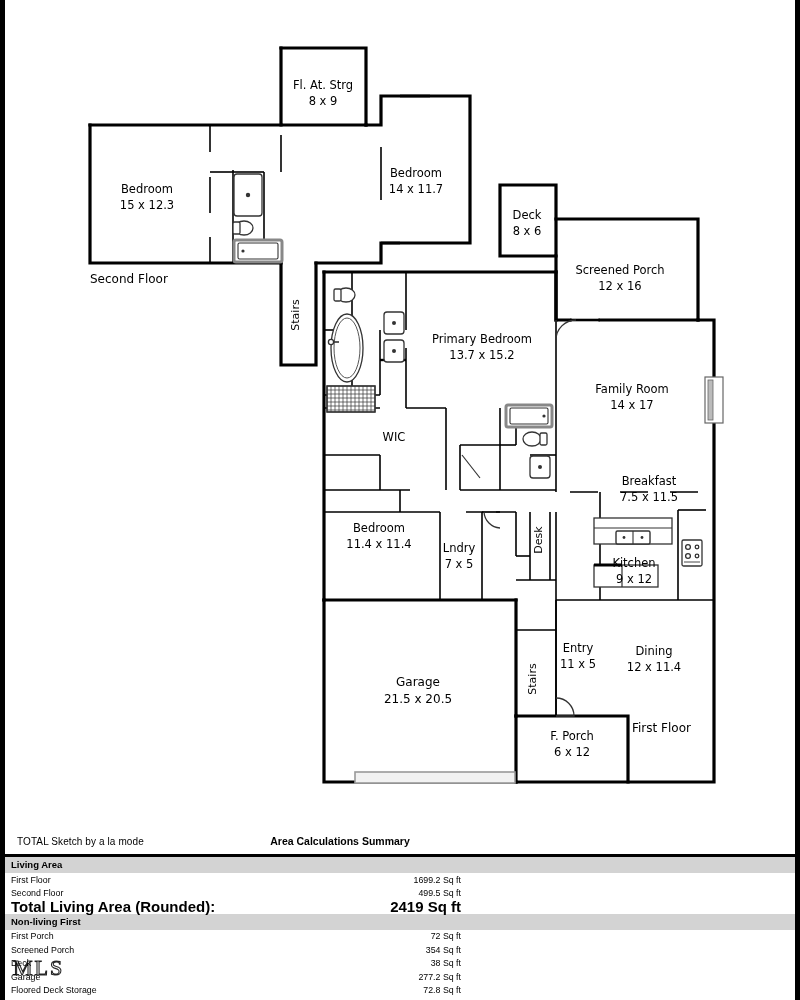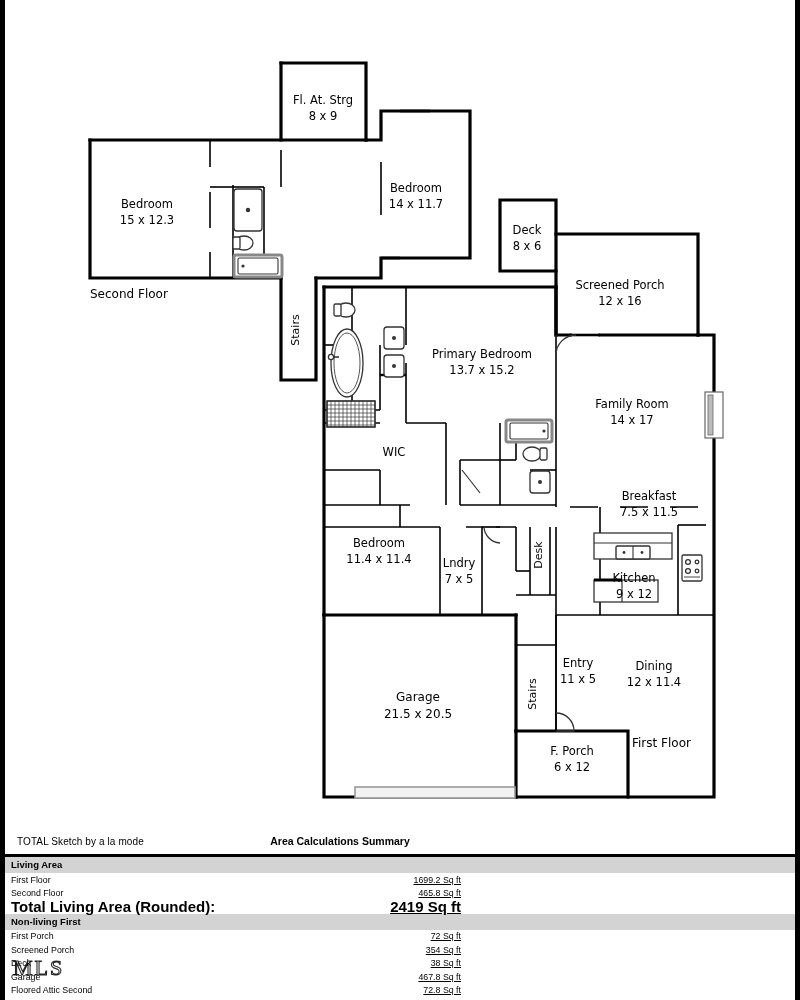--- a/index.html
+++ b/index.html
@@ -9,21 +9,21 @@
     color:#000;
   }
   #page{position:absolute;left:0;top:0;width:800px;height:1000px;}
 
   
   .rail{position:absolute;top:0;width:5px;height:1000px;background:#000;}
   .rail.left{left:0;}
   .rail.right{right:0;}
 
   
-  #plan{position:absolute;left:0;top:0;width:710px;height:830px;margin-top:15px;}
+  #plan{position:absolute;left:0;top:0;width:710px;height:830px;}
   svg{display:block;}
 
   .room-label{
     font-family:"DejaVu Sans", sans-serif;
     font-size:11.5px;
     fill:#000;
     text-anchor:middle;
     dominant-baseline:middle;
   }
   .room-label.big{font-size:12px;}
@@ -60,21 +60,21 @@
   }
   .sec-row{
     background:#d3d3d3;font-weight:bold;font-size:9.5px;
     padding:2px 16px 2px 6px;line-height:12px;
   }
   .item-row{
     display:flex;font-size:8.8px;line-height:12.5px;
     padding:0.5px 0 0.5px 6px;
   }
   .item-row .nm{width:320px;}
-  .item-row .vl{width:130px;text-align:right;text-decoration:underline;}
+  .item-row .vl{width:130px;text-align:right;}
   .item-row.total{font-weight:bold;font-size:15px;}
   .filler{height:26px;}
 
   
   .watermark{
     position:absolute;left:8px;top:96px;
     font-family:"Liberation Serif", serif;
     font-size:22px;color:#000;opacity:.85;
     letter-spacing:2px;pointer-events:none;
     line-height:30px;
@@ -367,21 +367,21 @@
     <div class="sum-body">
 
       <div class="sec-row">Living Area</div>
 
       <div class="item-row">
         <span class="nm">First Floor</span>
         <span class="vl">1699.2 Sq ft</span>
       </div>
       <div class="item-row">
         <span class="nm">Second Floor</span>
-        <span class="vl">465.8 Sq ft</span>
+        <span class="vl">499.5 Sq ft</span>
       </div>
       <div class="item-row total">
         <span class="nm">Total Living Area (Rounded):</span>
         <span class="vl">2419 Sq ft</span>
       </div>
 
       <div class="sec-row">Non-living First</div>
 
       <div class="item-row">
         <span class="nm">First Porch</span>
@@ -390,24 +390,24 @@
       <div class="item-row">
         <span class="nm">Screened Porch</span>
         <span class="vl">354 Sq ft</span>
       </div>
       <div class="item-row">
         <span class="nm">Deck</span>
         <span class="vl">38 Sq ft</span>
       </div>
       <div class="item-row">
         <span class="nm">Garage</span>
-        <span class="vl">467.8 Sq ft</span>
-      </div>
-      <div class="item-row">
-        <span class="nm">Floored Attic Second</span>
+        <span class="vl">277.2 Sq ft</span>
+      </div>
+      <div class="item-row">
+        <span class="nm">Floored Deck Storage</span>
         <span class="vl">72.8 Sq ft</span>
       </div>
 
       <div class="filler"></div>
 
       <div class="watermark"><span class="wm-inner">MLS</span></div>
     </div>
   </div>
 
 </div>

